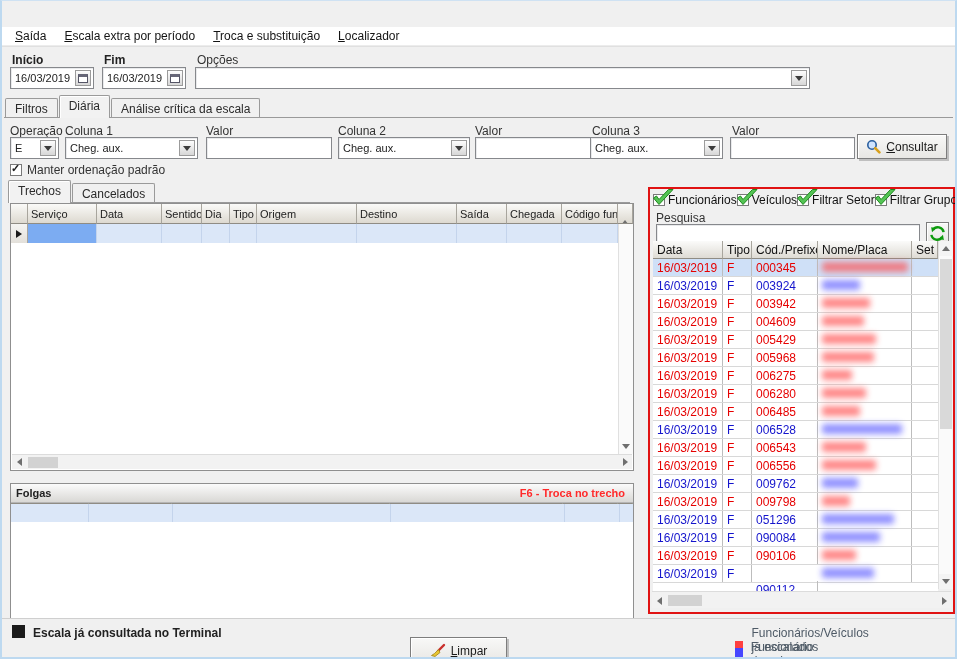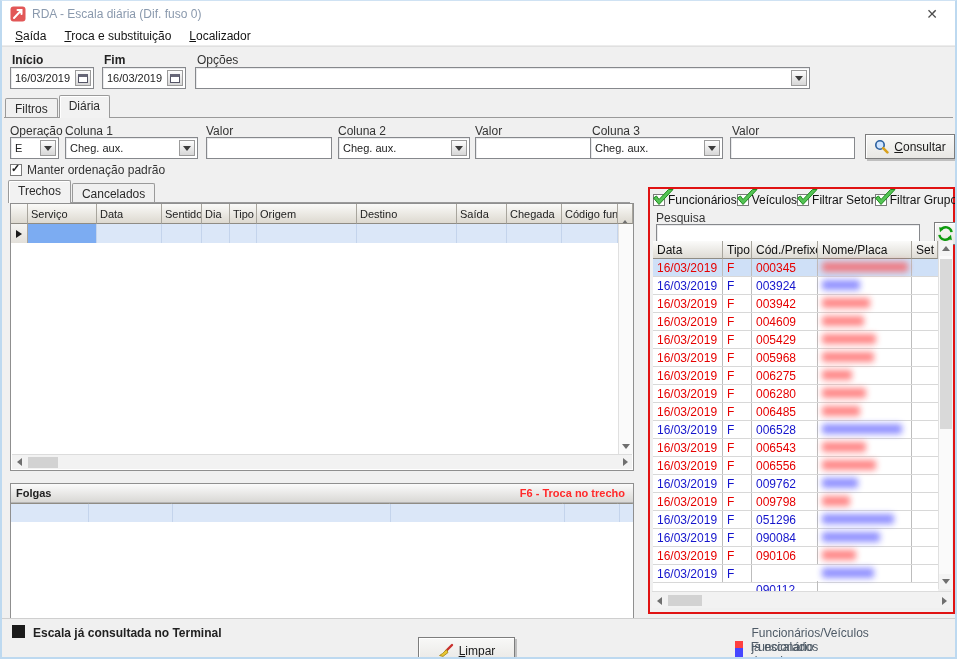--- a/index.html
+++ b/index.html
@@ -37,21 +37,21 @@
   .tplay{width:0;height:0;border-top:4px solid transparent;border-bottom:4px solid transparent;border-left:6px solid #1a1a1a;}
   
   .tabstrip{position:absolute;left:3px;display:flex;align-items:flex-end;}
   .tab{font-size:12px;color:#2b2b2b;background:#f0f0f0;border:1px solid #9a9a9a;border-bottom:none;
        border-radius:2px 2px 0 0;padding:3px 9px;margin-right:1px;position:relative;top:0;height:20px;}
   .tab.active{height:23px;z-index:3;background:#f2f2f2;box-shadow:inset 1px 1px 0 #fff;}
   .pageline{position:absolute;left:2px;right:2px;border-top:1px solid #9a9a9a;}
   
   .btn3d{position:absolute;background:linear-gradient(#f8f8f7,#e8e7e4);border:1px solid #7d7d7d;
          box-shadow:inset 1px 1px 0 #ffffff,2px 2px 0 rgba(130,130,130,.45);
-         display:flex;align-items:center;justify-content:center;gap:5px;font-size:12px;color:#1a1a1a;margin-left:8px;}
+         display:flex;align-items:center;justify-content:center;gap:5px;font-size:12px;color:#1a1a1a;}
   
   .cbx{display:inline-block;width:12px;height:12px;background:#fff;border:1px solid #7a7a7a;position:relative;}
   .cbx .mark{position:absolute;left:0px;top:-3px;font-size:11px;font-weight:bold;color:#222;}
   
   .grid{position:absolute;background:#fff;border:1px solid #8f8f8f;}
   .ghrow{display:flex;height:20px;background:#e7e4dd;}
   .gh{background:linear-gradient(#fafaf8,#ddd9d0);border-right:1px solid #a8a59d;border-bottom:1px solid #8f8c84;
       font-size:11px;color:#222;padding:4px 3px 0 3px;height:20px;overflow:hidden;white-space:nowrap;}
   .bluerow{display:flex;height:19px;background:#dbe7f8;}
   .bcell{border-right:1px solid #c4d4ec;height:100%;}
@@ -90,33 +90,24 @@
   .legend-row{position:absolute;display:flex;align-items:center;gap:8px;}
   .legend-sq{width:13px;height:13px;}
   .legend-lbl{font-size:12px;color:#4e5a66;filter:blur(0.7px);}
   u{text-decoration:underline;}
 </style>
 </head>
 <body>
 
 <div class="window">
 
-  <div class="titlebar">
-    <span class="appicon">
-      <svg width="16" height="16" viewBox="0 0 16 16">
-        <rect x="0.5" y="0.5" width="15" height="15" rx="3" fill="#e25757"></rect>
-        <path d="M4 12 L11.5 4 M7.5 4 H11.5 V8" stroke="#ffffff" stroke-width="2" fill="none" stroke-linecap="round"></path>
-      </svg>
-    </span>
-    <span class="title-text">RDA - Escala diária (Dif. fuso 0)</span>
-    <span class="closebtn">✕</span>
-  </div>
 
   <div class="menubar">
       <span class="menu-item"><u>S</u>aída</span>
+      <span class="menu-item"><u>E</u>scala extra por período</span>
       <span class="menu-item"><u>T</u>roca e substituição</span>
       <span class="menu-item"><u>L</u>ocalizador</span>
     </div>
 
   <div class="toppanel">
     <span class="lbl b" style="left:10px;top:6px;">Início</span>
     <span class="lbl b" style="left:102px;top:6px;text-align:center;">Fim</span>
     <span class="lbl" style="left:195px;top:6px;">Opções</span>
 
     <span class="field sunk" style="left:8px;top:20px;width:84px;">
@@ -135,20 +126,21 @@
       <span class="combo-val"></span>
       <span class="dropbtn">
           <span class="td tdark"></span>
         </span>
     </span>
   </div>
 
   <div class="tabstrip" style="top:94px;height:23px;">
       <span class="tab">Filtros</span>
       <span class="tab active">Diária</span>
+      <span class="tab">Análise crítica da escala</span>
     </div>
   <div class="pageline" style="top:116px;"></div>
 
   <span class="lbl" style="left:8px;top:123px;">Operação</span>
   <span class="lbl" style="left:63px;top:123px;">Coluna 1</span>
   <span class="lbl" style="left:204px;top:123px;">Valor</span>
   <span class="lbl" style="left:336px;top:123px;">Coluna 2</span>
   <span class="lbl" style="left:473px;top:123px;">Valor</span>
   <span class="lbl" style="left:590px;top:123px;">Coluna 3</span>
   <span class="lbl" style="left:730px;top:123px;">Valor</span>

